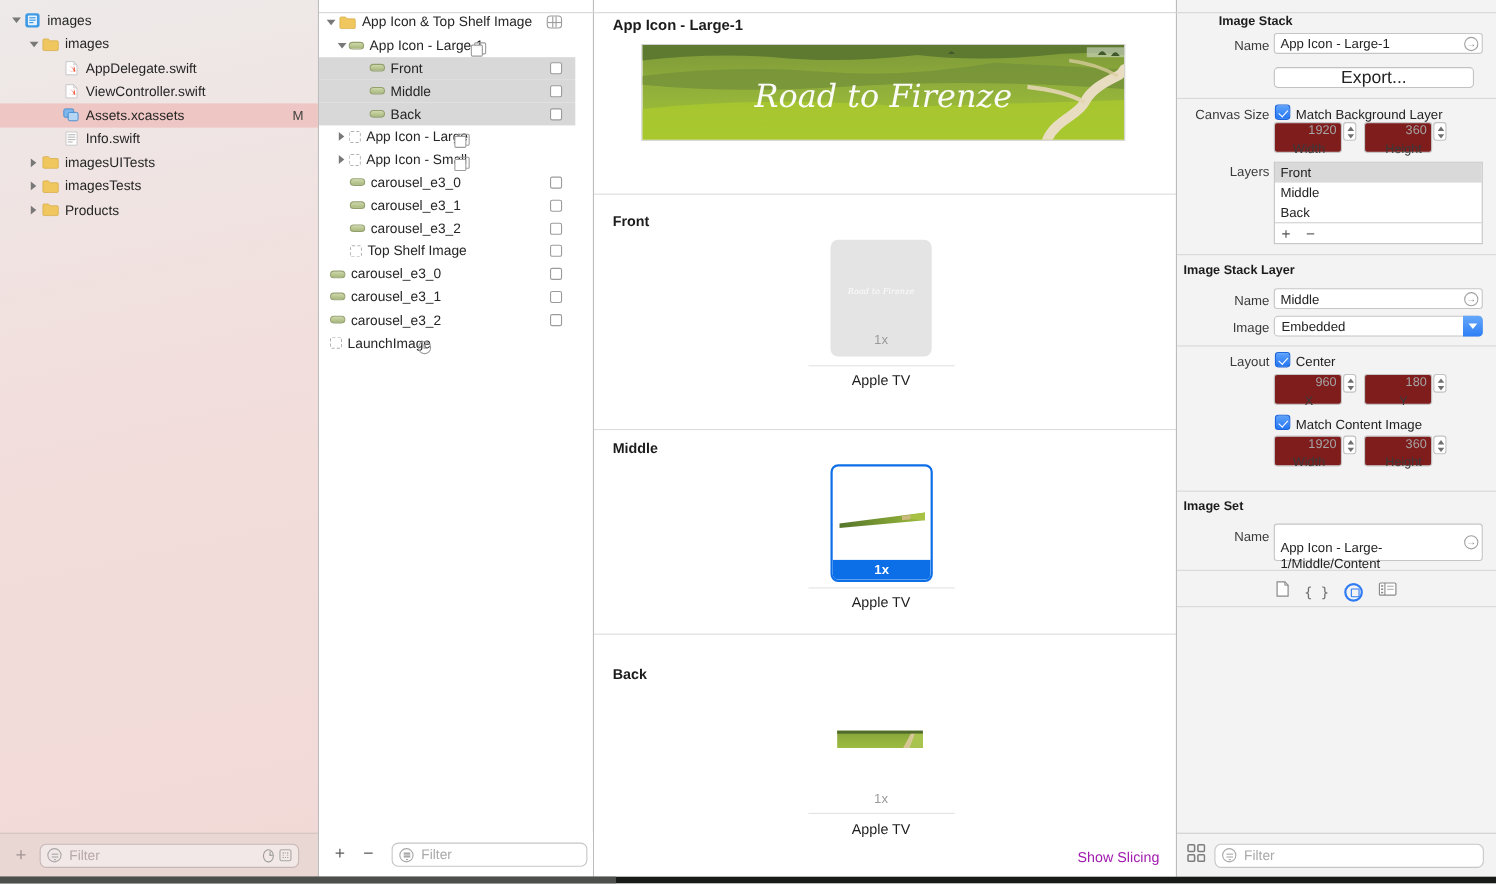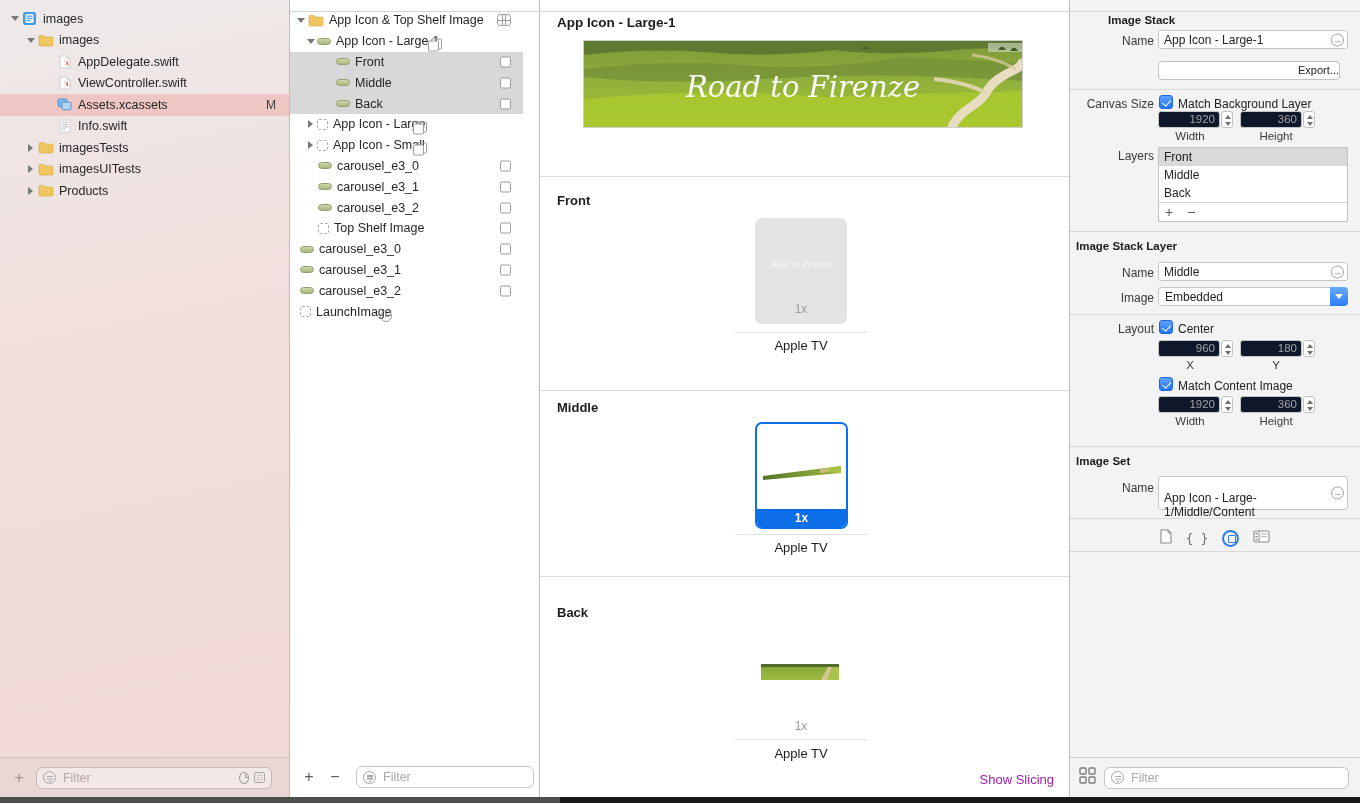--- a/index.html
+++ b/index.html
@@ -97,28 +97,28 @@
   
   .ihdr{position:absolute;left:6px;font-weight:bold;font-size:11.5px;color:#1c1c1c;}
   .ilbl{position:absolute;width:84px;text-align:right;color:#3a3a3a;font-size:12px;}
   .hline{position:absolute;left:0;right:0;height:1px;background:#d8d8d8;}
   .ifield{position:absolute;background:#fff;border:1px solid #c6c6c6;border-radius:3px;
           font-size:12px;color:#222;display:flex;align-items:center;padding:0 16px 0 5px;}
   .acirc{position:absolute;right:3px;top:50%;transform:translateY(-50%);width:13px;height:13px;
          border:1px solid #a0a0a0;border-radius:50%;background:#fff;color:#8a8a8a;font-size:9px;
          line-height:11px;text-align:center;}
   .acirc::after{content:"\2192";}
-  .btn{position:absolute;background:#fff;border:1px solid #c2c2c2;border-radius:4px;font-size:11px;
-       color:#222;text-align:right;line-height:17px;}
+  .btn{position:absolute;background:#fff;border:1px solid #c2c2c2;border-radius:4px;font-size:16px;
+       color:#222;text-align:center;line-height:17px;}
   .cb{position:absolute;width:14px;height:14px;border-radius:3px;
       background:linear-gradient(#5ea2fb,#2276f3);border:1px solid #1d66dd;}
   .cb::after{content:"";position:absolute;left:4.4px;top:1.6px;width:3.6px;height:7.4px;
       border-right:1.7px solid #fff;border-bottom:1.7px solid #fff;transform:rotate(42deg);}
   .cblbl{position:absolute;font-size:12px;color:#222;}
-  .numf{position:absolute;width:62px;height:17px;background:#0f172a;border:1px solid #c6c6c6;border-radius:3px;
+  .numf{position:absolute;width:62px;height:28px;background:#7f1d1d;border:1px solid #c6c6c6;border-radius:3px;
         font-size:11.5px;color:#a5a5a5;text-align:right;padding:1px 4px 0 0;}
   .stp{position:absolute;width:12px;height:17px;background:#fff;border:1px solid #c2c2c2;border-radius:3px;}
   .stp::before{content:"";position:absolute;left:2.5px;top:3px;border-left:3.2px solid transparent;
        border-right:3.2px solid transparent;border-bottom:4px solid #6f6f6f;}
   .stp::after{content:"";position:absolute;left:2.5px;top:10px;border-left:3.2px solid transparent;
        border-right:3.2px solid transparent;border-top:4px solid #6f6f6f;}
   .axlbl{position:absolute;font-size:11.5px;color:#3a3a3a;text-align:center;width:60px;}
   .listbox{position:absolute;left:88px;width:190px;background:#fff;border:1px solid #c3c3c3;font-size:12px;color:#222;}
   .listrow{height:18px;line-height:18px;padding-left:5px;}
   .listrow.sel{background:#d9d9d9;}
@@ -220,31 +220,31 @@
         <span class="nlbl">Info.swift</span>
       </div>
 
       <div class="nrow" style="padding-left:24px;">
         <span class="disc right"></span>
         <span class="nicon">
           <svg width="16" height="13" viewBox="0 0 16 13">
               <path d="M1 2.6Q1 1.4 2.2 1.4H6l1.6 1.7h6.2Q15 3.1 15 4.3v6.5q0 1.2-1.2 1.2H2.2Q1 12 1 10.8Z" fill="#efc75e" stroke="#d2a63c" stroke-width=".6"></path>
             </svg>
         </span>
-        <span class="nlbl">imagesTests</span>
+        <span class="nlbl">imagesUITests</span>
       </div>
 
       <div class="nrow" style="padding-left:24px;">
         <span class="disc right"></span>
         <span class="nicon">
           <svg width="16" height="13" viewBox="0 0 16 13">
               <path d="M1 2.6Q1 1.4 2.2 1.4H6l1.6 1.7h6.2Q15 3.1 15 4.3v6.5q0 1.2-1.2 1.2H2.2Q1 12 1 10.8Z" fill="#efc75e" stroke="#d2a63c" stroke-width=".6"></path>
             </svg>
         </span>
-        <span class="nlbl">imagesUITests</span>
+        <span class="nlbl">imagesTests</span>
       </div>
 
       <div class="nrow" style="padding-left:24px;">
         <span class="disc right"></span>
         <span class="nicon">
           <svg width="16" height="13" viewBox="0 0 16 13">
               <path d="M1 2.6Q1 1.4 2.2 1.4H6l1.6 1.7h6.2Q15 3.1 15 4.3v6.5q0 1.2-1.2 1.2H2.2Q1 12 1 10.8Z" fill="#efc75e" stroke="#d2a63c" stroke-width=".6"></path>
             </svg>
         </span>
         <span class="nlbl">Products</span>

